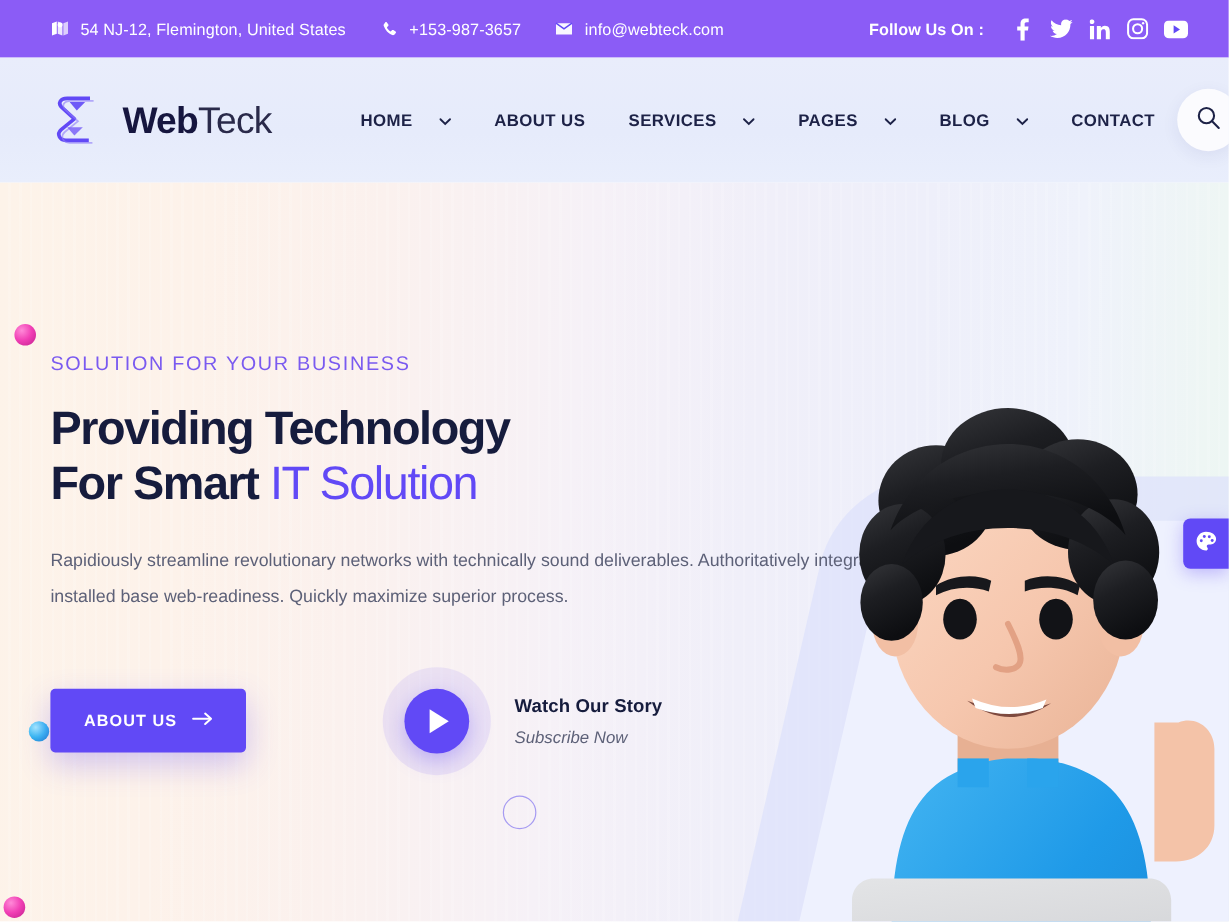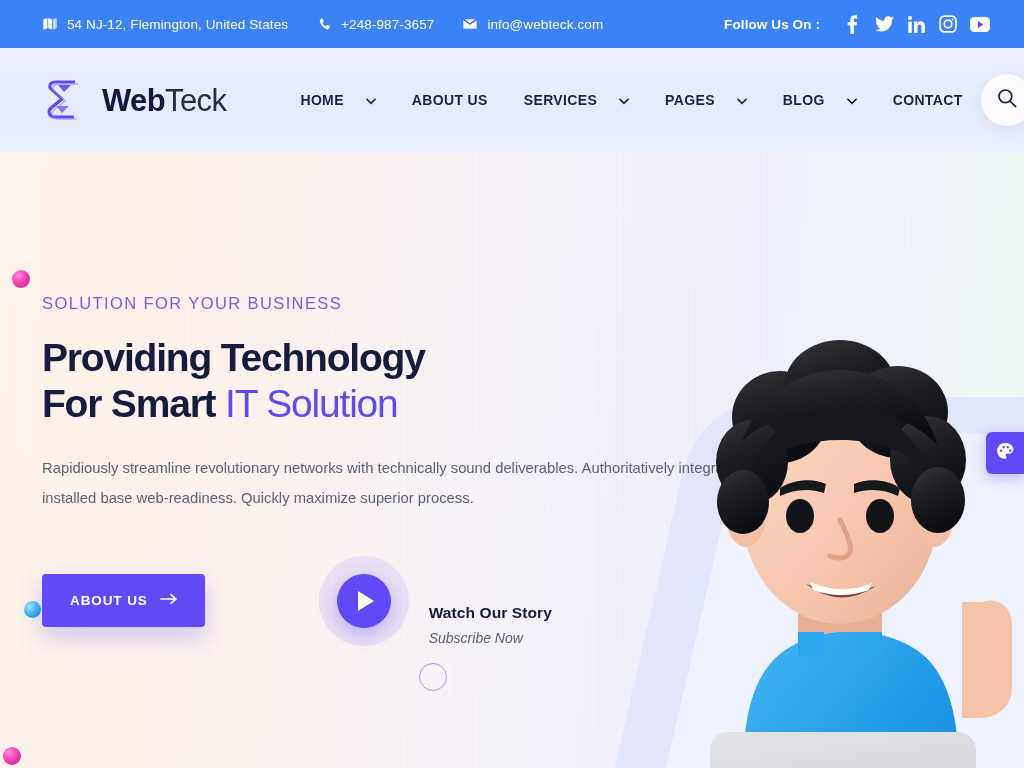--- a/index.html
+++ b/index.html
@@ -8,21 +8,21 @@
     font-family:"Liberation Sans", sans-serif;
     background:#ffffff;
     -webkit-font-smoothing:antialiased;
   }
   .page { position:relative; width:1024px; height:768px; overflow:hidden; }
 
   
   .topbar {
     position:relative;
     height:48px;
-    background:#3b82f6;
+    background:#8b5cf6;
     display:flex;
     align-items:center;
     padding:0 28px 0 42px;
     color:#ffffff;
     font-size:13.5px;
   }
   .topbar-left { display:flex; align-items:center; gap:28px; }
   .tb-item { display:flex; align-items:center; gap:9px; white-space:nowrap; letter-spacing:.1px; }
   .tb-item .tb-ico { display:flex; align-items:center; justify-content:center; width:16px; height:16px; flex:0 0 16px; }
   .tb-item .tb-ico svg { display:block; }
@@ -147,21 +147,21 @@
   }
   .hero-cta { margin-top:42px; display:flex; align-items:center; gap:0; }
   .btn-primary {
     display:inline-flex; align-items:center; gap:12px;
     background:#6149f6; color:#fff;
     font-size:13.5px; font-weight:bold; letter-spacing:.9px;
     padding:19px 28px; border:none; border-radius:4px;
     cursor:pointer; text-transform:uppercase;
     box-shadow:0 10px 26px rgba(97,73,246,.28);
   }
-  .video-block { display:flex; align-items:flex-end; gap:20px; margin-left:114px; }
+  .video-block { display:flex; align-items:center; gap:20px; margin-left:114px; }
   .play-wrap { position:relative; width:90px; height:90px; display:flex; align-items:center; justify-content:center; flex:0 0 90px; }
   .play-halo { position:absolute; inset:0; border-radius:50%; background:rgba(137,116,247,.13); }
   .play-btn {
     position:relative;
     width:54px; height:54px; border-radius:50%;
     background:#6149f6;
     display:flex; align-items:center; justify-content:center;
     cursor:pointer;
     box-shadow:0 6px 18px rgba(97,73,246,.35);
   }
@@ -223,21 +223,21 @@
         </span>
         <span>54 NJ-12, Flemington, United States</span>
       </div>
 
       <div class="tb-item">
         <span class="tb-ico">
           <svg width="15" height="15" viewBox="0 0 24 24" fill="#ffffff">
             <path d="M6.6 2.4c.6-.5 1.5-.4 2 .3l2 2.8c.4.6.3 1.4-.2 1.9L9 8.8c-.3.3-.4.7-.2 1.1.8 1.6 2.3 3.4 4.2 4.6.4.2.8.2 1.1-.1l1.3-1.3c.5-.5 1.3-.6 1.9-.2l2.9 2c.7.5.8 1.4.3 2l-1.6 1.8c-.8.9-2.1 1.2-3.2.8-2.7-1-5-2.7-6.9-4.7C6.9 12.6 5.4 10.2 4.5 7.6c-.4-1.1-.1-2.3.7-3.1l1.4-2.1z"></path>
           </svg>
         </span>
-        <span>+248-987-3657</span>
+        <span>+153-987-3657</span>
       </div>
 
       <div class="tb-item">
         <span class="tb-ico">
           <svg width="16" height="16" viewBox="0 0 24 24" fill="#ffffff">
             <path d="M2 5h20v14H2z" opacity=".95"></path>
             <path d="M2 5l10 7 10-7" fill="none" stroke="#6149f6" stroke-width="2"></path>
           </svg>
         </span>
         <span>info@webteck.com</span>

